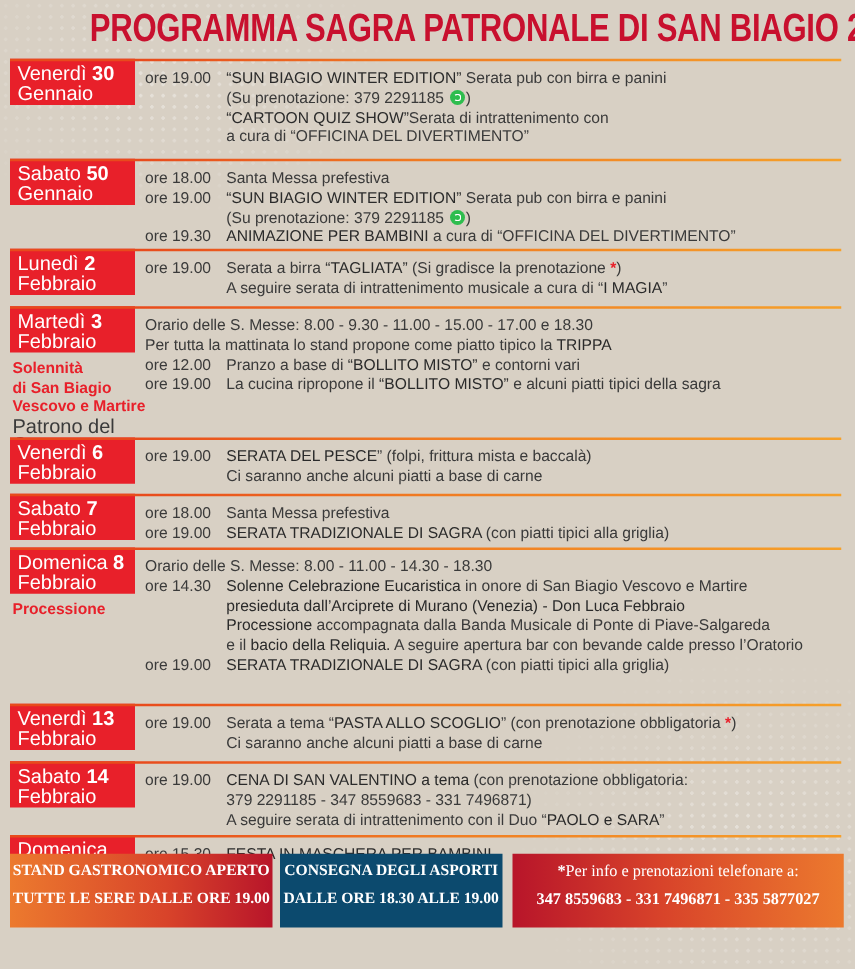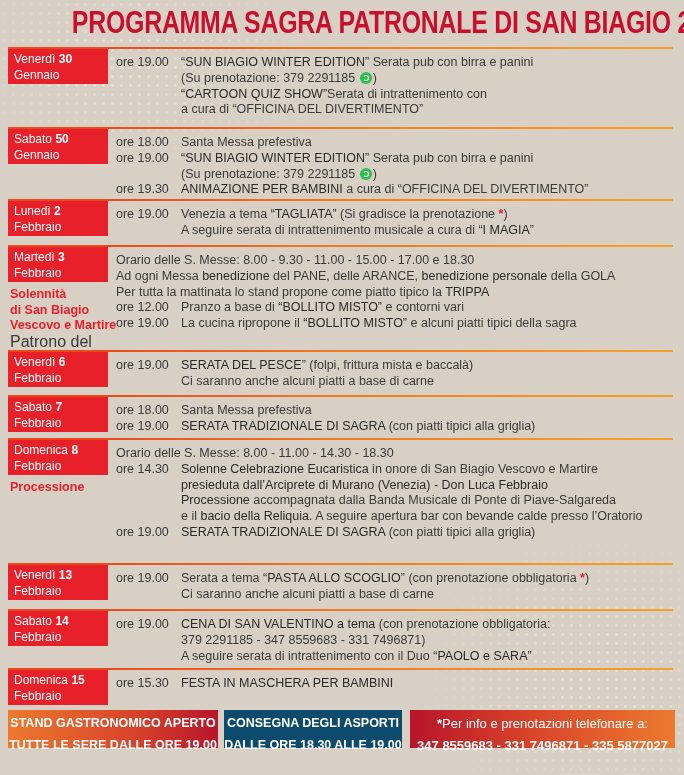--- a/index.html
+++ b/index.html
@@ -40,21 +40,21 @@
     position: absolute; left: 8px; width: 665px;
   }
   .block .rule {
     position: absolute; left: 100px; right: 0; top: 0; height: 2px;
     background: linear-gradient(90deg, #e84a1c 0%, #f07a22 40%, #f6a12a 100%);
   }
   .date {
     position: absolute; left: 0; top: 0; width: 100px; height: 37px;
     background: #e8202a;
     color: #fff;
-    font-size: 12px;
+    font-size: 16px;
     line-height: 15.5px;
     padding: 3px 6px;
     border-top: 2px solid #e84a1c;
   }
   .date b { font-weight: 700; }
   .sub {
     position: absolute; left: 2px; width: 110px;
     font-size: 12.5px; line-height: 15.5px;
     color: #e8202a; font-weight: 700;
   }
@@ -72,21 +72,21 @@
   .wa {
     display: inline-block; width: 12px; height: 12px; border-radius: 50%;
     background: #2ebd4e; vertical-align: -2px; margin: 0 1px;
     position: relative;
   }
   .wa::after {
     content: ""; position: absolute; left: 3px; top: 3px; width: 6px; height: 6px;
     border: 1.5px solid #fff; border-radius: 50%; border-left-color: transparent;
     box-sizing: border-box;
   }
-  .footer { position: absolute; top: 710px; height: 38px; color: #fff; font-weight: 700; }
+  .footer { position: absolute; top: 683px; height: 59px; color: #fff; font-weight: 700; font-family: Liberation Serif, serif; }
   .f1 { left: 8px; width: 210px; background: linear-gradient(90deg, #ec7a2e 0%, #d8432a 60%, #b8152a 100%); }
   .f2 { left: 224px; width: 178px; background: #0c4a6e; }
   .f3 { left: 410px; width: 265px; background: linear-gradient(90deg, #b8152a 0%, #d8432a 45%, #ec7a2e 100%); }
   .footer .l {
     text-align: center; font-size: 12.5px; line-height: 17px; padding-top: 5px; white-space: nowrap;
   }
   .f3 .l { font-size: 13px; }
   .f3 .l .norm { font-weight: 400; }
 </style>
 </head>
@@ -137,42 +137,39 @@
           <span class="txt"><b>ANIMAZIONE PER BAMBINI</b><span> a cura di “OFFICINA DEL DIVERTIMENTO”</span></span>
         </div>
       </div>
     </div>
     <div class="block" style="top: 199px;">
       <div class="rule"></div>
       <div class="date"><span>Lunedì</span> <b>2</b><br><span>Febbraio</span></div>
       <div class="content">
         <div class="line">
           <span class="hour">ore 19.00</span>
-          <span class="txt"><span>Venezia a tema </span><b>“TAGLIATA”</b><span> (Si gradisce la prenotazione </span><span class="star">*</span><span>)</span></span>
+          <span class="txt"><span>Serata a birra </span><b>“TAGLIATA”</b><span> (Si gradisce la prenotazione </span><span class="star">*</span><span>)</span></span>
         </div>
         <div class="line">
           <span class="txt indent"><span>A seguire serata di intrattenimento musicale a cura di “</span><b>I MAGIA</b><span>”</span></span>
         </div>
       </div>
     </div>
     <div class="block" style="top: 245px;">
       <div class="rule"></div>
       <div class="date"><span>Martedì</span> <b>3</b><br><span>Febbraio</span></div>
       <div class="sub" style="top:42px">
         <div>Solennità</div>
         <div>di San Biagio</div>
         <div>Vescovo e Martire</div>
         <div class="plain">Patrono del Comune</div>
       </div>
       <div class="content">
         <div class="line">
           <span class="txt"><span>Orario delle S. Messe: 8.00 - 9.30 - 11.00 - 15.00 - 17.00 e 18.30</span></span>
-        </div>
-        <div class="line">
-          <span class="txt"><span>Ad ogni Messa </span><b>benedizione</b><span> del PANE, delle ARANCE, </span><b>benedizione personale</b><span> della GOLA</span></span>
         </div>
         <div class="line">
           <span class="txt"><span>Per tutta la mattinata lo stand propone come piatto tipico la </span><b>TRIPPA</b></span>
         </div>
         <div class="line">
           <span class="hour">ore 12.00</span>
           <span class="txt"><span>Pranzo a base di </span><b>“BOLLITO MISTO”</b><span> e contorni vari</span></span>
         </div>
         <div class="line">
           <span class="hour">ore 19.00</span>

